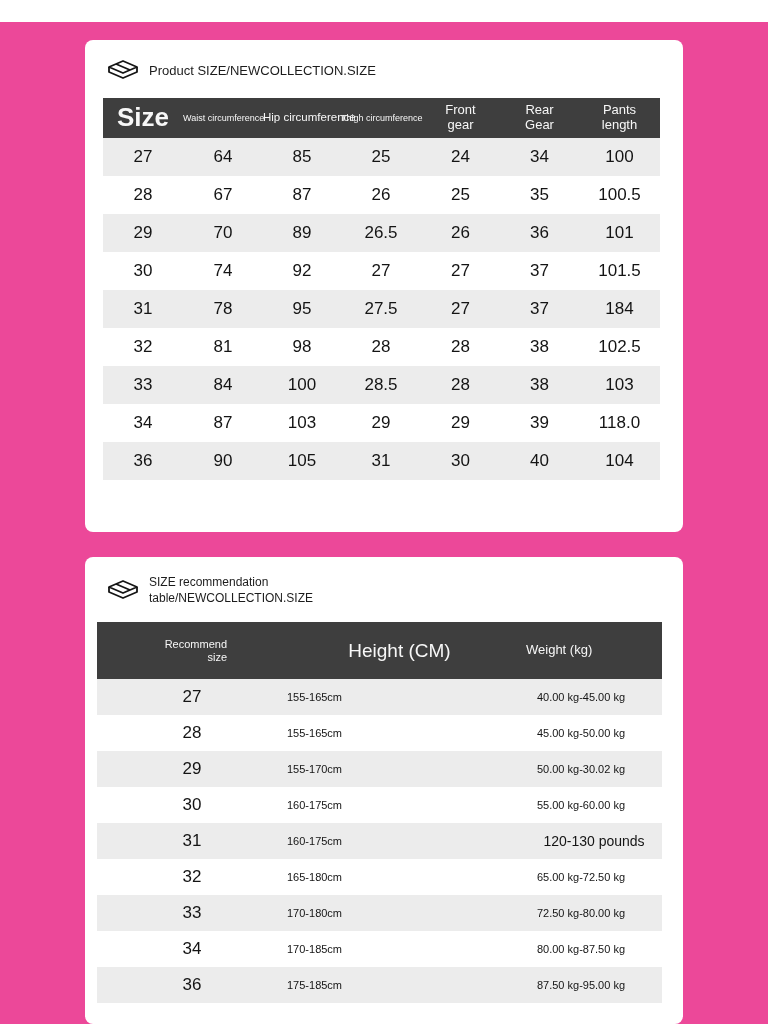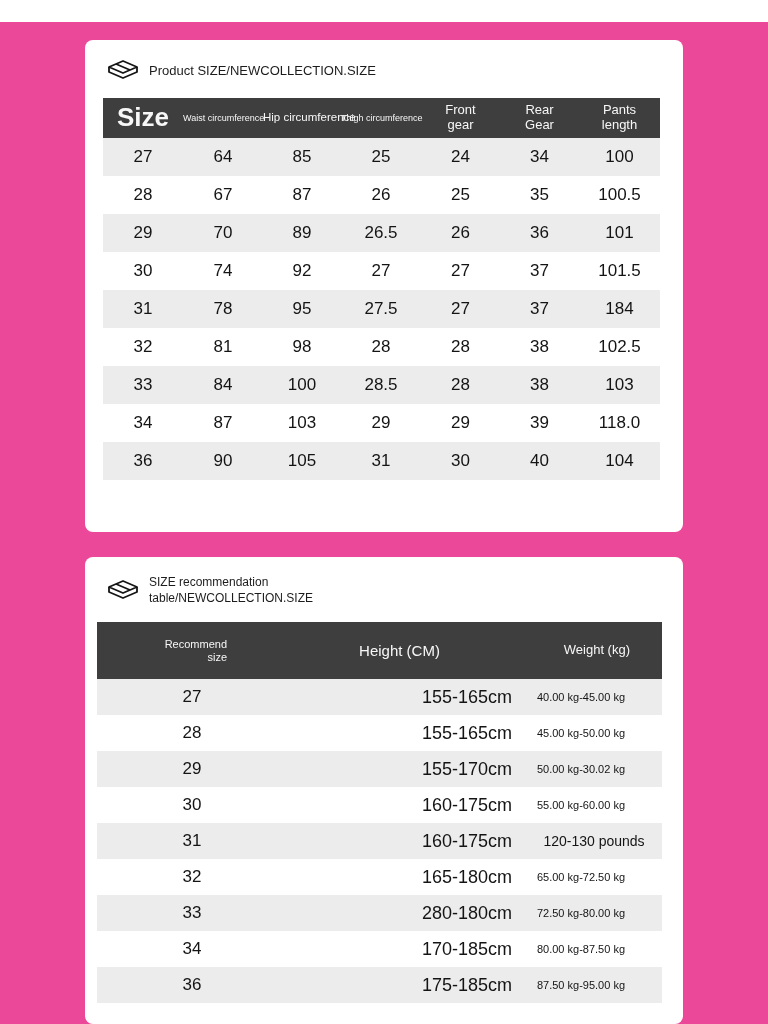--- a/index.html
+++ b/index.html
@@ -26,27 +26,27 @@
   .t1 th.hc0 { font-size:26px; font-weight:700; }
   .t1 th.hc1 { font-size:9px;  white-space:nowrap; overflow:visible; }
   .t1 th.hc2 { font-size:11.5px; white-space:nowrap; overflow:visible; }
   .t1 th.hc3 { font-size:9px;  white-space:nowrap; overflow:visible; }
   .t1 th.hc4, .t1 th.hc5, .t1 th.hc6 { font-size:13px; padding:0 16px; }
 
   .t1 td { height:38px; text-align:center; font-size:17px; color:#141414; vertical-align:middle; }
   .t1 tbody tr:nth-child(odd) td { background:#ececec; }
 
   .t2 th.hc0 { font-size:11px; padding:16px 60px;text-align:right; }
-  .t2 th.hc1 { font-size:15px; }
-  .t2 th.hc2 { font-size:13px; text-align:right; padding:0 32px 0 14px; }
+  .t2 th.hc1 { font-size:19px; }
+  .t2 th.hc2 { font-size:13px; text-align:left; padding:0 32px 0 14px; }
 
   .t2 td { height:36px; vertical-align:middle; color:#141414; }
   .t2 tbody tr:nth-child(odd) td { background:#ececec; }
   .t2 td.c0 { text-align:center; font-size:17px; }
-  .t2 td.c1 { text-align:right; font-size:18px; }
+  .t2 td.c1 { text-align:left; font-size:11px; }
   .t2 td.c2 { text-align:center; padding:0 26px 0 14px; font-size:11px; line-height:1.25; }
   .t2 tr.hl td.c2 { font-weight:400; font-size:14px; white-space:nowrap; padding-right:0; }
 
   .tips { margin:14px 0 0 100px; width:378px; font-size:10px; line-height:1.5; color:#9a9a9a; }
 </style>
 </head>
 <body>
 
 <div class="canvas">
 
@@ -217,21 +217,21 @@
             <td class="c1">160-175cm</td>
             <td class="c2">120-130 pounds</td>
           </tr>
           <tr>
             <td class="c0">32</td>
             <td class="c1">165-180cm</td>
             <td class="c2">65.00 kg-72.50 kg</td>
           </tr>
           <tr>
             <td class="c0">33</td>
-            <td class="c1">280-180cm</td>
+            <td class="c1">170-180cm</td>
             <td class="c2">72.50 kg-80.00 kg</td>
           </tr>
           <tr>
             <td class="c0">34</td>
             <td class="c1">170-185cm</td>
             <td class="c2">80.00 kg-87.50 kg</td>
           </tr>
           <tr>
             <td class="c0">36</td>
             <td class="c1">175-185cm</td>

